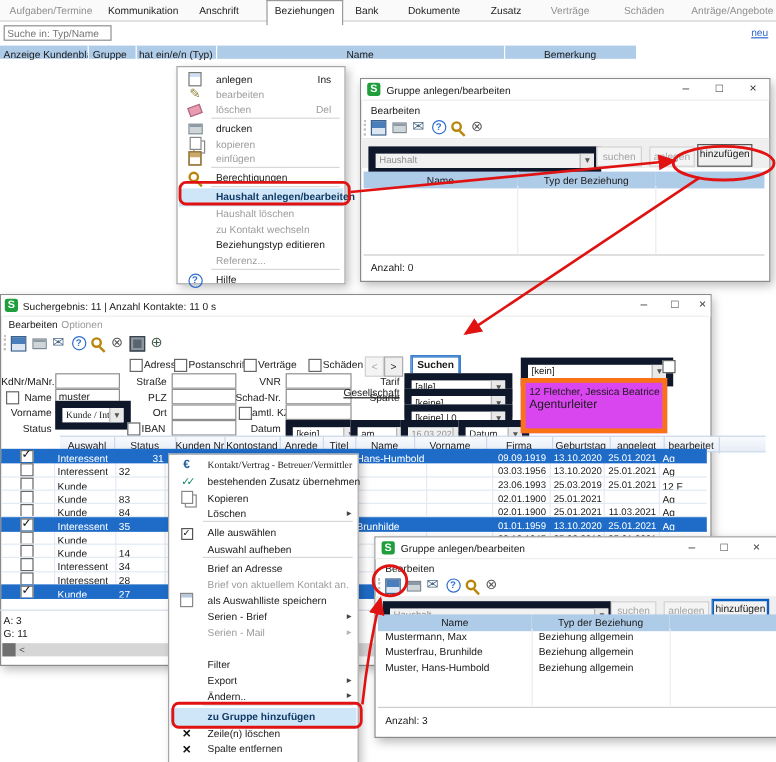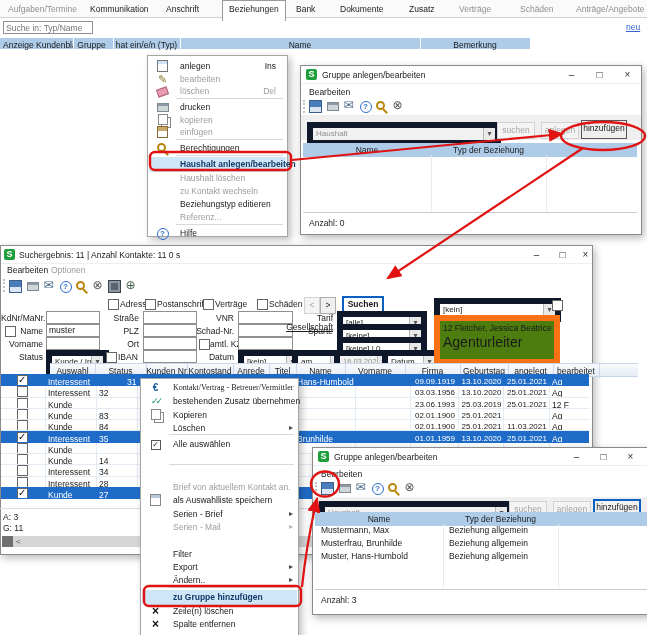--- a/index.html
+++ b/index.html
@@ -259,35 +259,35 @@
     <span class="inp" style="left:45px;top:91px;width:48px;"></span>
     <span class="lbl r" style="left:100px;top:93px;width:38px;">Ort</span>
     <span class="inp" style="left:142px;top:91px;width:48px;"></span>
     <span class="cb" style="left:198px;top:93px;"></span>
     <span class="lbl" style="left:209px;top:93px;">amtl. KZ</span>
     <span class="inp" style="left:237px;top:91px;width:49px;"></span>
     <span class="lbl r" style="left:278px;top:76px;width:54px;text-decoration:underline;">Gesellschaft</span>
     <span class="combo" style="left:336px;top:91px;width:62px;">[keine]  |  0</span>
 
     <span class="lbl r" style="left:0;top:106px;width:42px;">Status</span>
-    <span class="combo" style="left:45px;top:104px;width:35px;">Kunde / Inter</span>
+    <span class="combo" style="left:45px;top:88px;width:35px;font-family:Liberation Serif, serif;">Kunde / Inter</span>
     <span class="cb" style="left:105px;top:106px;"></span>
     <span class="lbl" style="left:117px;top:106px;">IBAN</span>
     <span class="inp" style="left:142px;top:104px;width:48px;"></span>
     <span class="lbl r" style="left:205px;top:106px;width:28px;">Datum</span>
     <span class="combo" style="left:237px;top:104px;width:38px;">[kein]</span>
     <span class="combo" style="left:291px;top:104px;width:28px;">am</span>
     <span class="combo dis" style="left:333px;top:104px;width:33px;font-size:7.5px;">16.03.2021</span>
     <span class="combo" style="left:381px;top:104px;width:31px;">Datum</span>
 
     <span class="combo" style="left:433px;top:52px;width:99px;">[kein]</span>
     <span class="cb" style="left:551px;top:54px;"></span>
-    <div class="abs" style="left:433px;top:69px;width:114px;height:38px;border:6px solid #f97316;background:#4d7c0f;">
+    <div class="abs" style="left:433px;top:69px;width:114px;height:38px;border:4px solid #f97316;background:#d946ef;">
       <span class="abs" style="left:3px;top:2px;font-size:8.5px;white-space:nowrap;">12  Fletcher, Jessica Beatrice</span>
-      <span class="abs" style="left:3px;top:13px;font-size:14px;">Agenturleiter</span>
+      <span class="abs" style="left:3px;top:13px;font-size:10px;">Agenturleiter</span>
     </div>
 
     <div class="abs" style="left:1px;top:117px;width:588px;height:12px;background:linear-gradient(#f8fafd,#e7edf6);border-top:1px solid #c9d6e8;border-bottom:1px solid #c9d6e8;margin-left:48px;">
       <span class="th" style="left:0;width:45px;">Auswahl</span>
       <span class="th" style="left:45px;width:51px;">Status</span>
       <span class="th" style="left:96px;width:41px;">Kunden Nr</span>
       <span class="th" style="left:137px;width:46px;">Kontostand</span>
       <span class="th" style="left:183px;width:36px;">Anrede</span>
       <span class="th" style="left:219px;width:27px;">Titel</span>
       <span class="th" style="left:246px;width:49px;">Name</span>
@@ -425,21 +425,27 @@
       <span class="t">Kopieren</span>
     </div>
     <div class="mi sub" style="top:41.9px;height:12px;">
       <span class="t">Löschen</span>
     </div>
     <div class="msep" style="top:55.2px;"></div>
     <div class="mi" style="top:58.2px;height:12px;">
       <span class="mico"><span class="ic-chbox" style="display:inline-block;">✓</span></span>
       <span class="t">Alle auswählen</span>
     </div>
+    <div class="mi" style="top:71.5px;height:12px;">
+      <span class="t">Auswahl aufheben</span>
+    </div>
     <div class="msep" style="top:84.8px;"></div>
+    <div class="mi" style="top:87.8px;height:12px;">
+      <span class="t">Brief an Adresse</span>
+    </div>
     <div class="mi dim" style="top:101.1px;height:12px;">
       <span class="t">Brief von aktuellem Kontakt an.</span>
     </div>
     <div class="mi" style="top:114.4px;height:12px;">
       <span class="mico"><span class="ic-sheet" style="display:inline-block;"></span></span>
       <span class="t">als Auswahlliste speichern</span>
     </div>
     <div class="mi sub" style="top:127.7px;height:12px;">
       <span class="t">Serien - Brief</span>
     </div>

